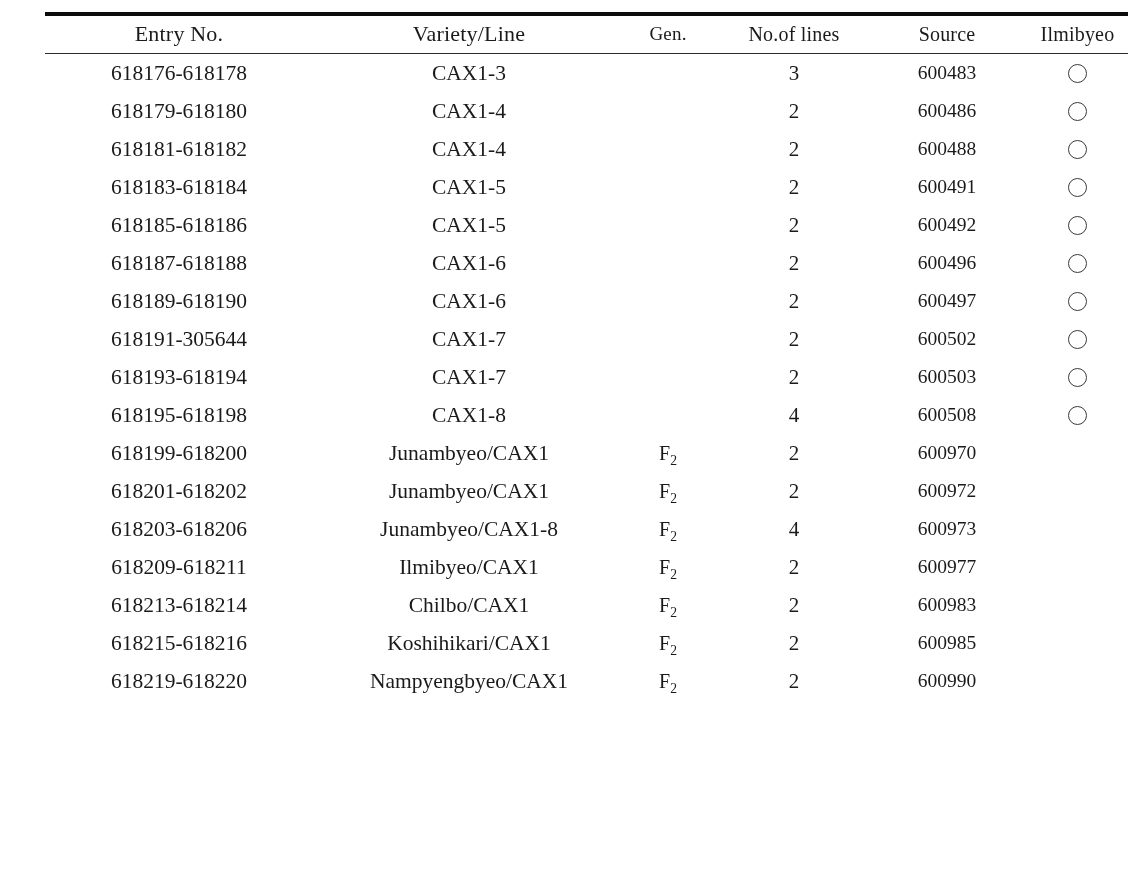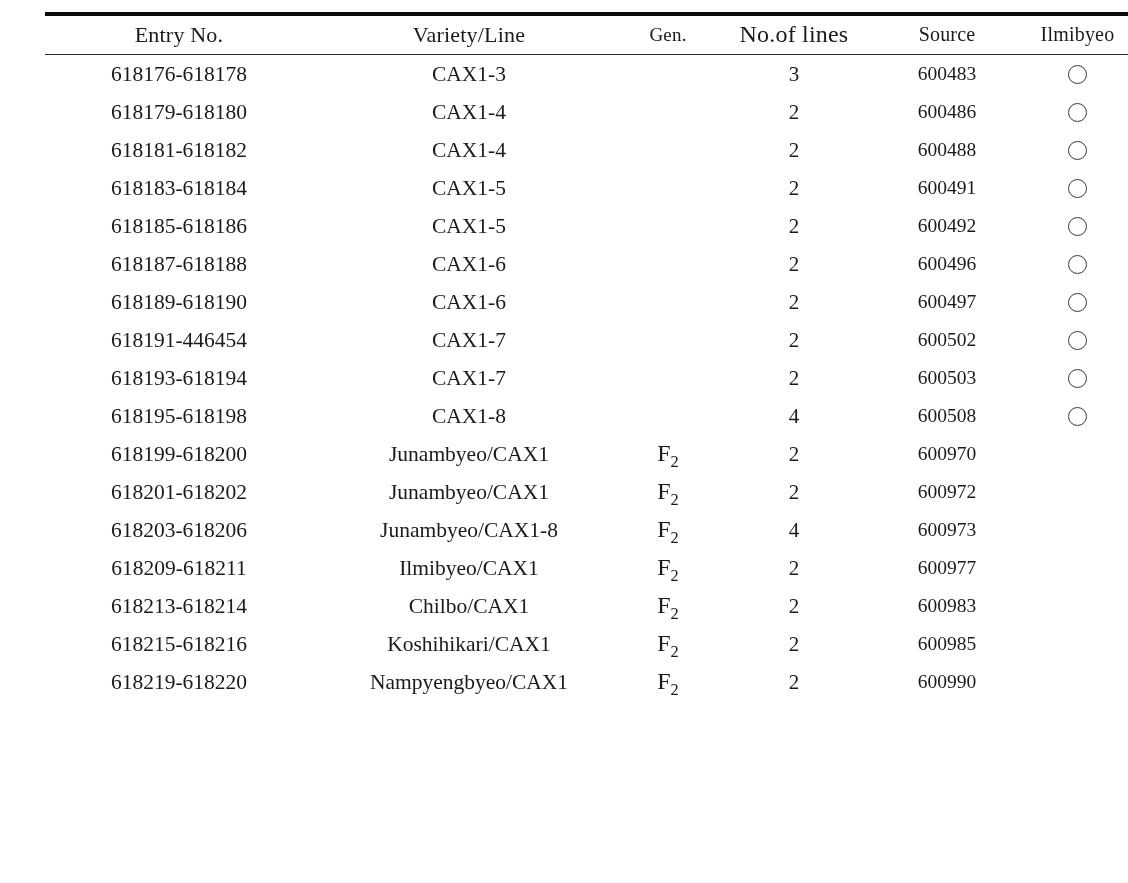--- a/index.html
+++ b/index.html
@@ -56,21 +56,21 @@
   
   col.c-entry     { width: 268px; }
   col.c-variety   { width: 312px; }
   col.c-gen       { width: 86px;  }
   col.c-lines     { width: 166px; }
   col.c-source    { width: 140px; }
   col.c-selection { width: 121px; }
 
   .cell-entry   { font-size: 21.5px; }
   .cell-variety { font-size: 21.5px; }
-  .cell-gen     { font-size: 24px; }
+  .cell-gen     { font-size: 20px; }
   .cell-lines   { font-size: 21px; }
   .cell-source  { font-size: 19.5px; }
 
   .gen-sub {
     font-size: 0.68em;
     vertical-align: sub;
     line-height: 0;
   }
 
   .sel-mark {
@@ -79,21 +79,21 @@
     height: 19px;
     border: 1.4px solid #3a3a3a;
     border-radius: 50%;
     box-sizing: border-box;
     vertical-align: -3px;
   }
 
   .hdr-entry     { font-size: 22px; letter-spacing: 0.6px; }
   .hdr-variety   { font-size: 22px; }
   .hdr-gen       { font-size: 19px; }
-  .hdr-lines     { font-size: 24px; }
+  .hdr-lines     { font-size: 20px; }
   .hdr-source    { font-size: 20px; }
   .hdr-selection { font-size: 20px; }
 </style>
 </head>
 <body>
 
 <div class="page">
   <table class="entry-table">
     <colgroup>
       <col class="c-entry">
@@ -164,21 +164,21 @@
         </tr>
         <tr>
           <td class="cell-entry">618189-618190</td>
           <td class="cell-variety">CAX1-6</td>
           <td class="cell-gen"></td>
           <td class="cell-lines">2</td>
           <td class="cell-source">600497</td>
           <td><span class="sel-mark"></span></td>
         </tr>
         <tr>
-          <td class="cell-entry">618191-446454</td>
+          <td class="cell-entry">618191-305644</td>
           <td class="cell-variety">CAX1-7</td>
           <td class="cell-gen"></td>
           <td class="cell-lines">2</td>
           <td class="cell-source">600502</td>
           <td><span class="sel-mark"></span></td>
         </tr>
         <tr>
           <td class="cell-entry">618193-618194</td>
           <td class="cell-variety">CAX1-7</td>
           <td class="cell-gen"></td>

